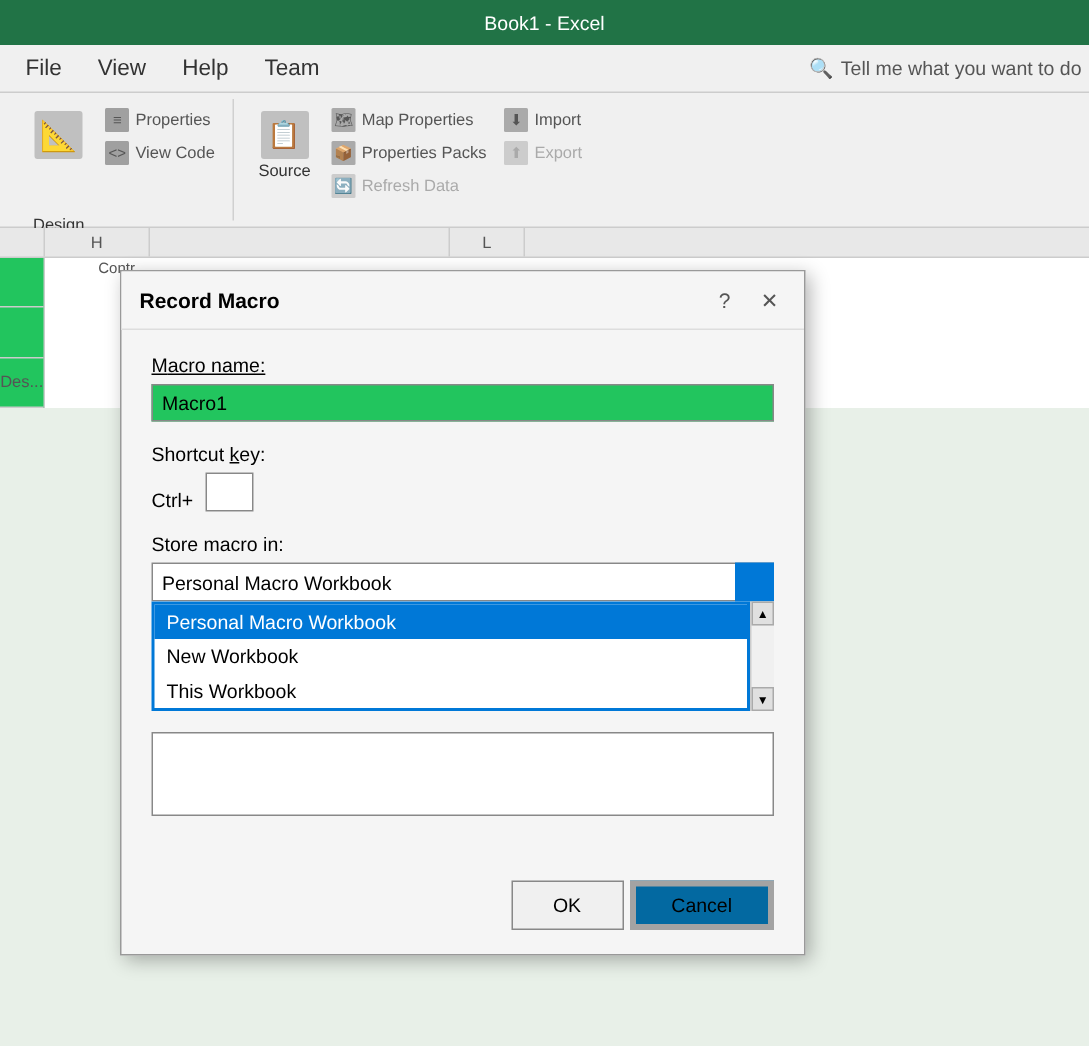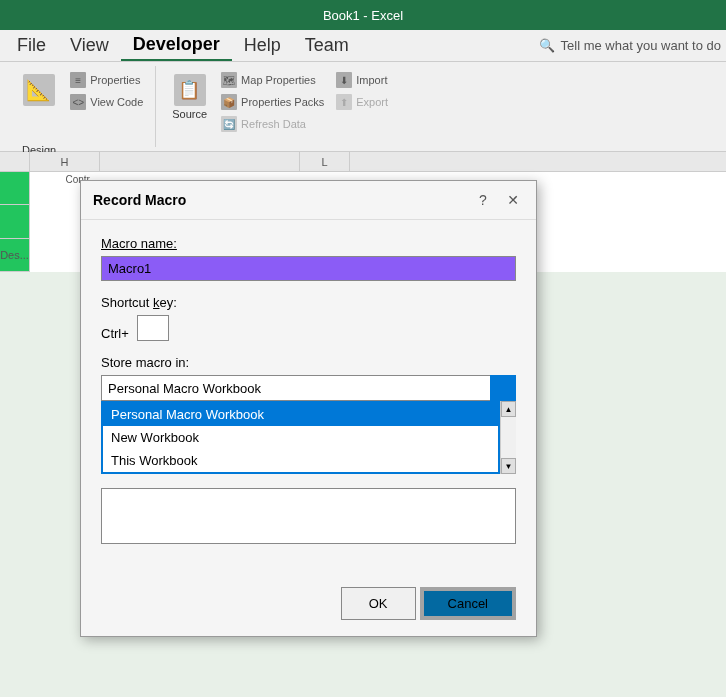--- a/index.html
+++ b/index.html
@@ -33,21 +33,21 @@
       display: flex;
       align-items: stretch;
       height: 32px;
       padding: 0 5px;
     }
     .menu-item {
       padding: 0 12px;
       display: flex;
       align-items: center;
       cursor: pointer;
-      font-size: 18px;
+      font-size: 15px;
       color: #333;
     }
     .menu-item.active {
       border-bottom: 2px solid #217346;
       font-weight: bold;
       color: #000;
     }
     .menu-search {
       display: flex;
       align-items: center;
@@ -206,21 +206,21 @@
     .form-label span {
       text-decoration: underline;
     }
     .form-input {
       width: 100%;
       padding: 4px 6px;
       border: 1px solid #888;
       font-size: 13px;
       font-family: 'Segoe UI', Arial, sans-serif;
       outline: none;
-      background: #8b5cf6;
+      background: #22c55e;
     }
 
     .shortkey-row {
       display: flex;
       align-items: flex-end;
       gap: 8px;
     }
     .ctrl-label {
       font-size: 13px;
       color: #000;
@@ -356,21 +356,20 @@
 </head>
 <body>
 
 <div class="title-bar">
   <span>Book1 - Excel</span>
 </div>
 
 <div class="menu-bar">
   <div class="menu-item">File</div>
   <div class="menu-item">View</div>
-  <div class="menu-item active">Developer</div>
   <div class="menu-item">Help</div>
   <div class="menu-item">Team</div>
   <div class="menu-search">
     <div class="search-icon-wrap">
       <span>🔍</span>
       <span>Tell me what you want to do</span>
     </div>
   </div>
 </div>
 

